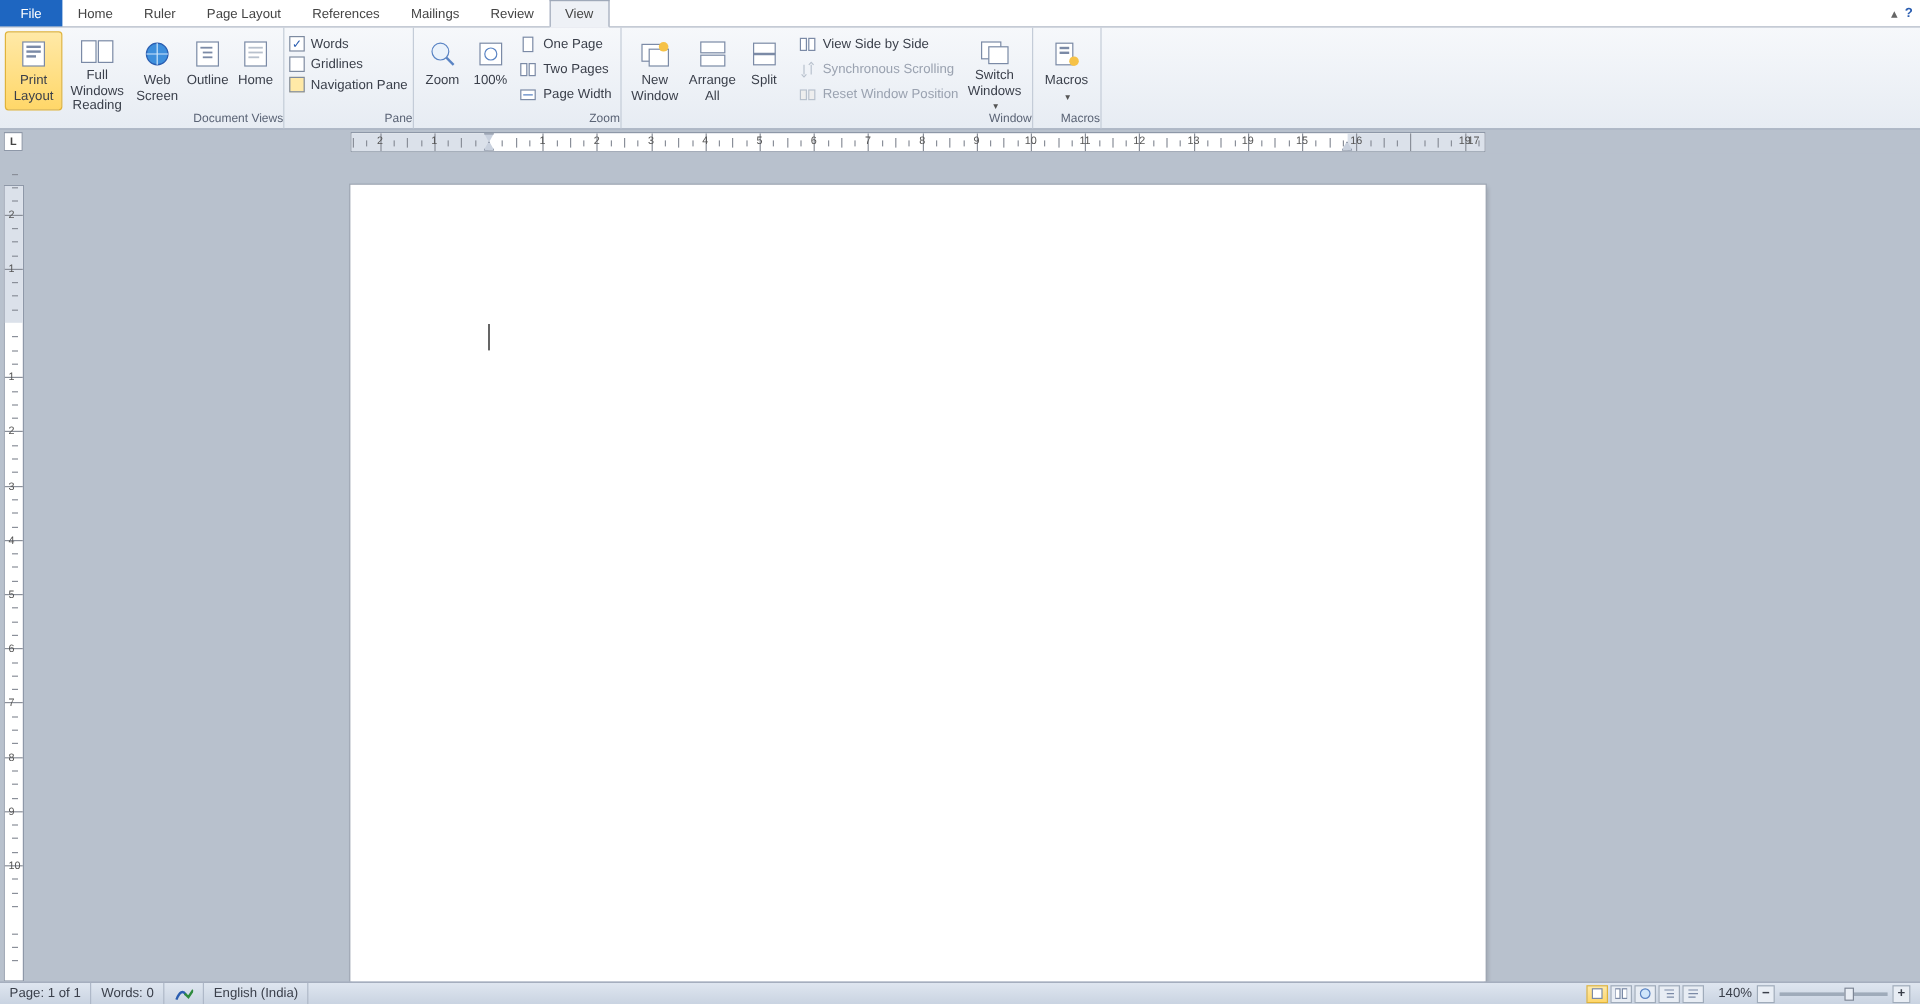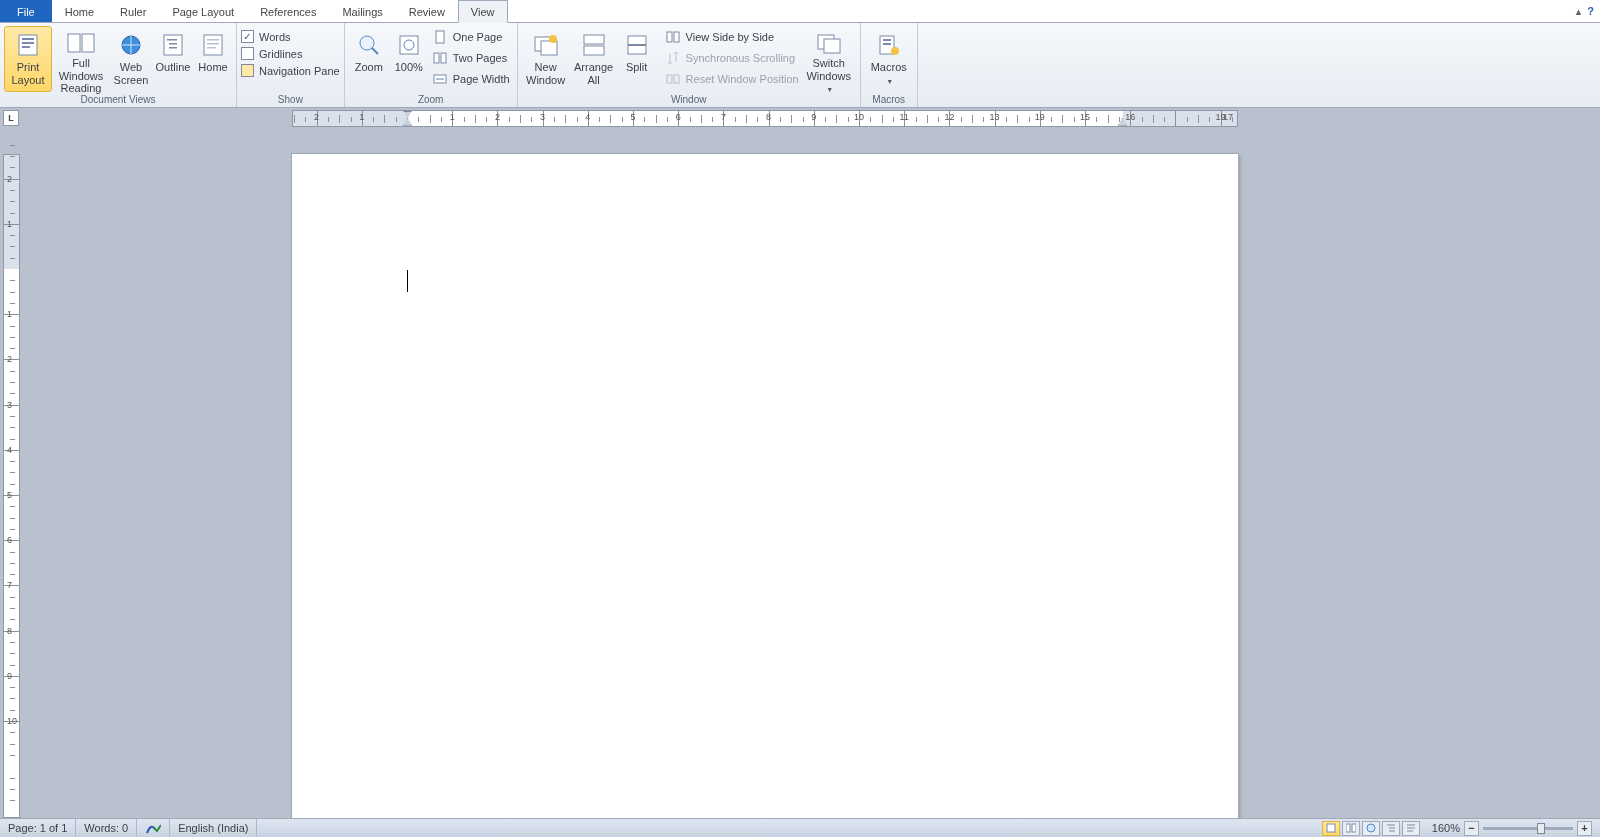--- a/index.html
+++ b/index.html
@@ -10,21 +10,21 @@
 .tab { padding:0 12px; display:flex; align-items:center; color:#444; cursor:pointer; border:1px solid transparent; border-bottom:none; }
 .tab.file { background:#1e66c1; color:#fff; padding:0 16px; }
 .tab.active { background:#eef1f6; border:1px solid #9fa9b9; border-bottom:1px solid #eef1f6; margin-bottom:-1px; }
 .tabs-spacer { flex:1; }
 .tabs-right { display:flex; align-items:center; padding-right:6px; gap:6px; color:#666; }
 
 
 .ribbon { height:85px; background:linear-gradient(#f6f8fb,#e7ecf3); border-bottom:1px solid #9fa9b9; display:flex; }
 .group { border-right:1px solid #c4ccd8; display:flex; flex-direction:column; }
 .group-body { flex:1; display:flex; align-items:flex-start; padding:3px 4px 0 4px; }
-.group-label { text-align:center; color:#5a6375; font-size:10px; padding:1px 0 2px 0; }
+.group-label { text-align:right; color:#5a6375; font-size:10px; padding:1px 0 2px 0; }
 .big-btn { display:flex; flex-direction:column; align-items:center; justify-content:flex-start; width:48px; height:66px; padding-top:4px; border:1px solid transparent; border-radius:3px; cursor:pointer; text-align:center; line-height:1.15; color:#3a3f4a; }
 .big-btn.sel { background:linear-gradient(#ffe9a7,#ffd769); border-color:#e0b33a; }
 .big-btn .ico { width:28px; height:28px; margin-bottom:2px; display:flex; align-items:center; justify-content:center; }
 .chk-col { display:flex; flex-direction:column; gap:4px; padding-top:4px; }
 .chk-row { display:flex; align-items:center; gap:5px; color:#3a3f4a; cursor:pointer; white-space:nowrap; }
 .chk-row .box { width:13px; height:13px; border:1px solid #7d8aa0; background:#fff; display:flex; align-items:center; justify-content:center; font-size:10px; color:#2a5db0; }
 .stack-col { display:flex; flex-direction:column; gap:3px; padding-top:2px; }
 .small-row { display:flex; align-items:center; gap:5px; color:#3a3f4a; cursor:pointer; white-space:nowrap; padding:1px 3px; }
 .small-row.disabled { color:#9aa2b0; cursor:default; }
 .mini-ico { width:16px; height:16px; display:flex; align-items:center; justify-content:center; }
@@ -154,21 +154,21 @@
         <label class="chk-row">
             <span class="box"></span>
             <span>Gridlines</span>
           </label>
         <label class="chk-row">
             <span class="box" style="background:#ffe9a7"></span>
             <span>Navigation Pane</span>
           </label>
       </div>
     </div>
-    <div class="group-label">Show</div>
+    <div class="group-label">Pane</div>
   </div>
 
   <div class="group">
     <div class="group-body">
       <div class="big-btn" style="width:40px">
         <span class="ico">
           <svg width="24" height="24">
               <circle cx="10" cy="10" r="7" fill="#eaf2fb" stroke="#5a84c4"></circle>
               <line x1="15" y1="15" x2="21" y2="21" stroke="#5a84c4" stroke-width="2"></line>
             </svg>
@@ -539,20 +539,20 @@
       </div>
     <div class="view-btn">
         <svg width="10" height="10">
           <line x1="1" y1="2" x2="9" y2="2" stroke="#7b8aa6"></line>
           <line x1="1" y1="5" x2="9" y2="5" stroke="#7b8aa6"></line>
           <line x1="1" y1="8" x2="7" y2="8" stroke="#7b8aa6"></line>
         </svg>
       </div>
   </div>
   <div class="zoom">
-    <span>160%</span>
+    <span>140%</span>
     <div class="zoom-btn">−</div>
     <div class="slider">
         <div class="thumb"></div>
       </div>
     <div class="zoom-btn">+</div>
   </div>
 </div>
 
 </body></html>

